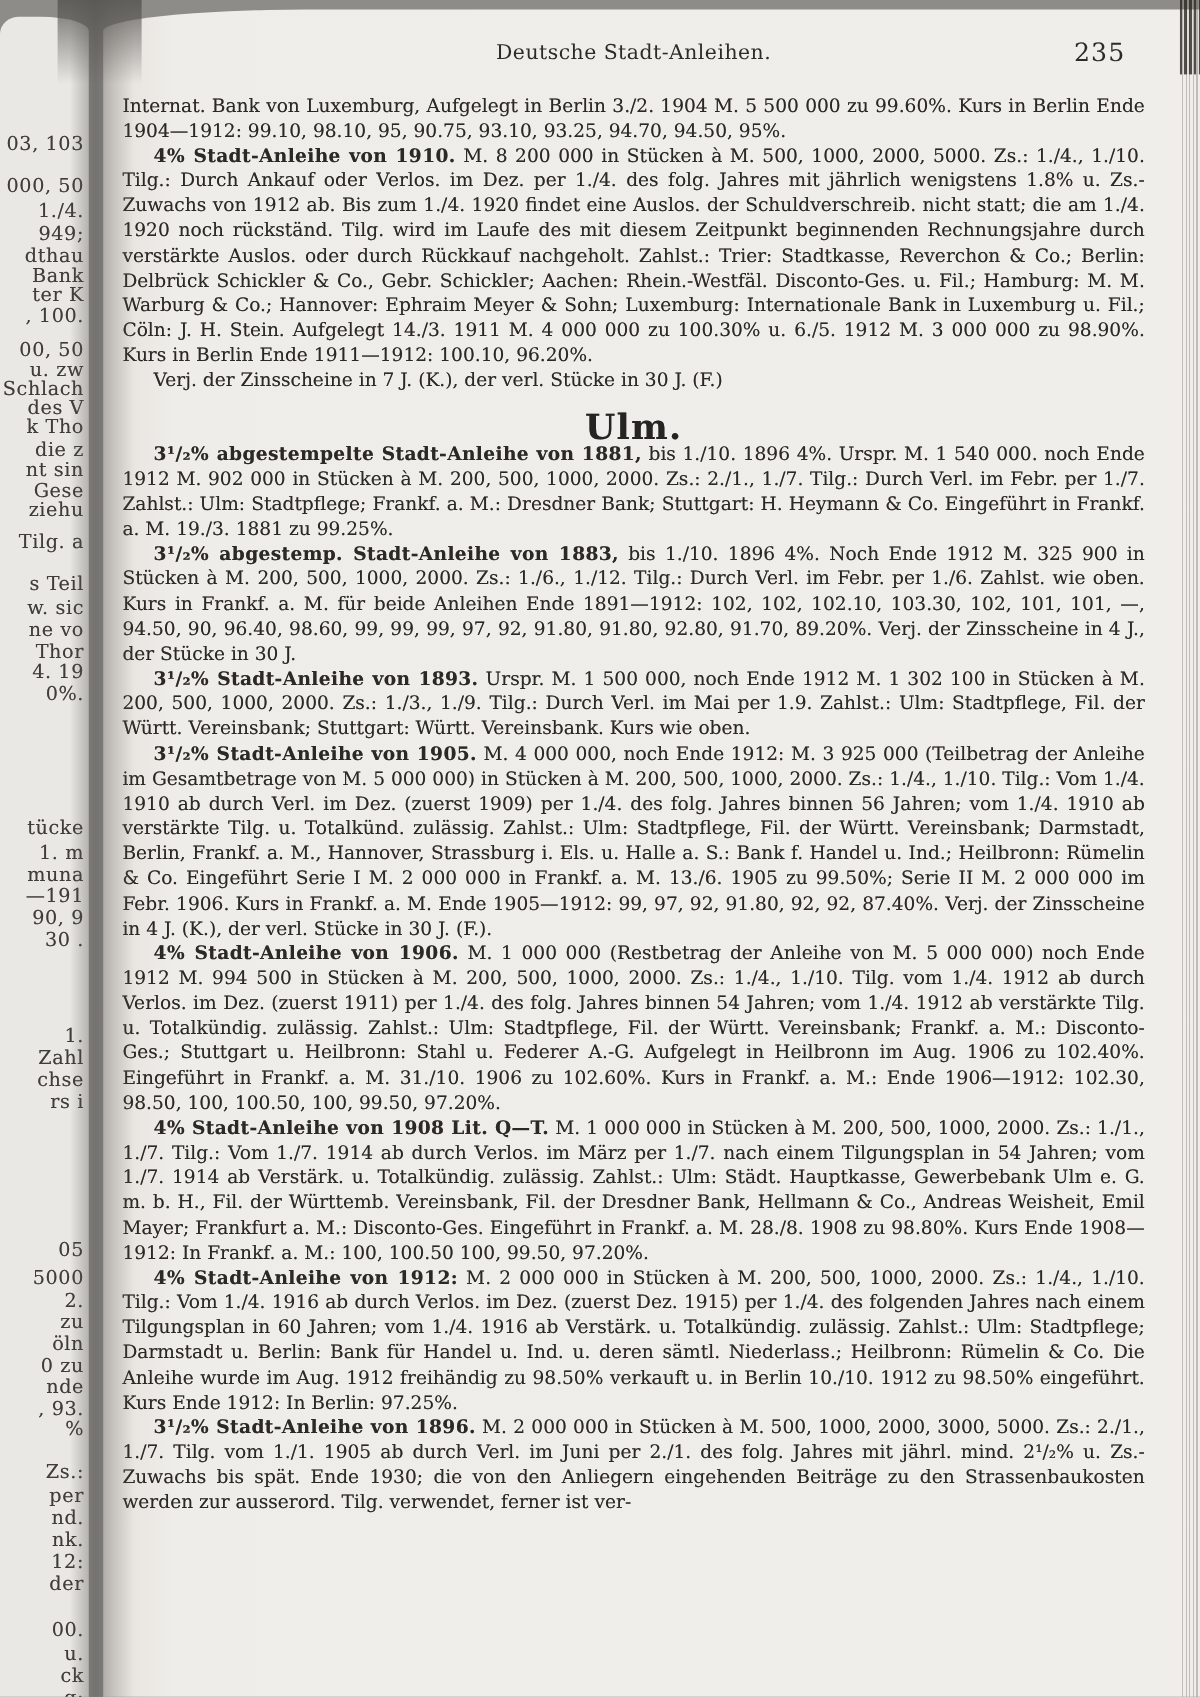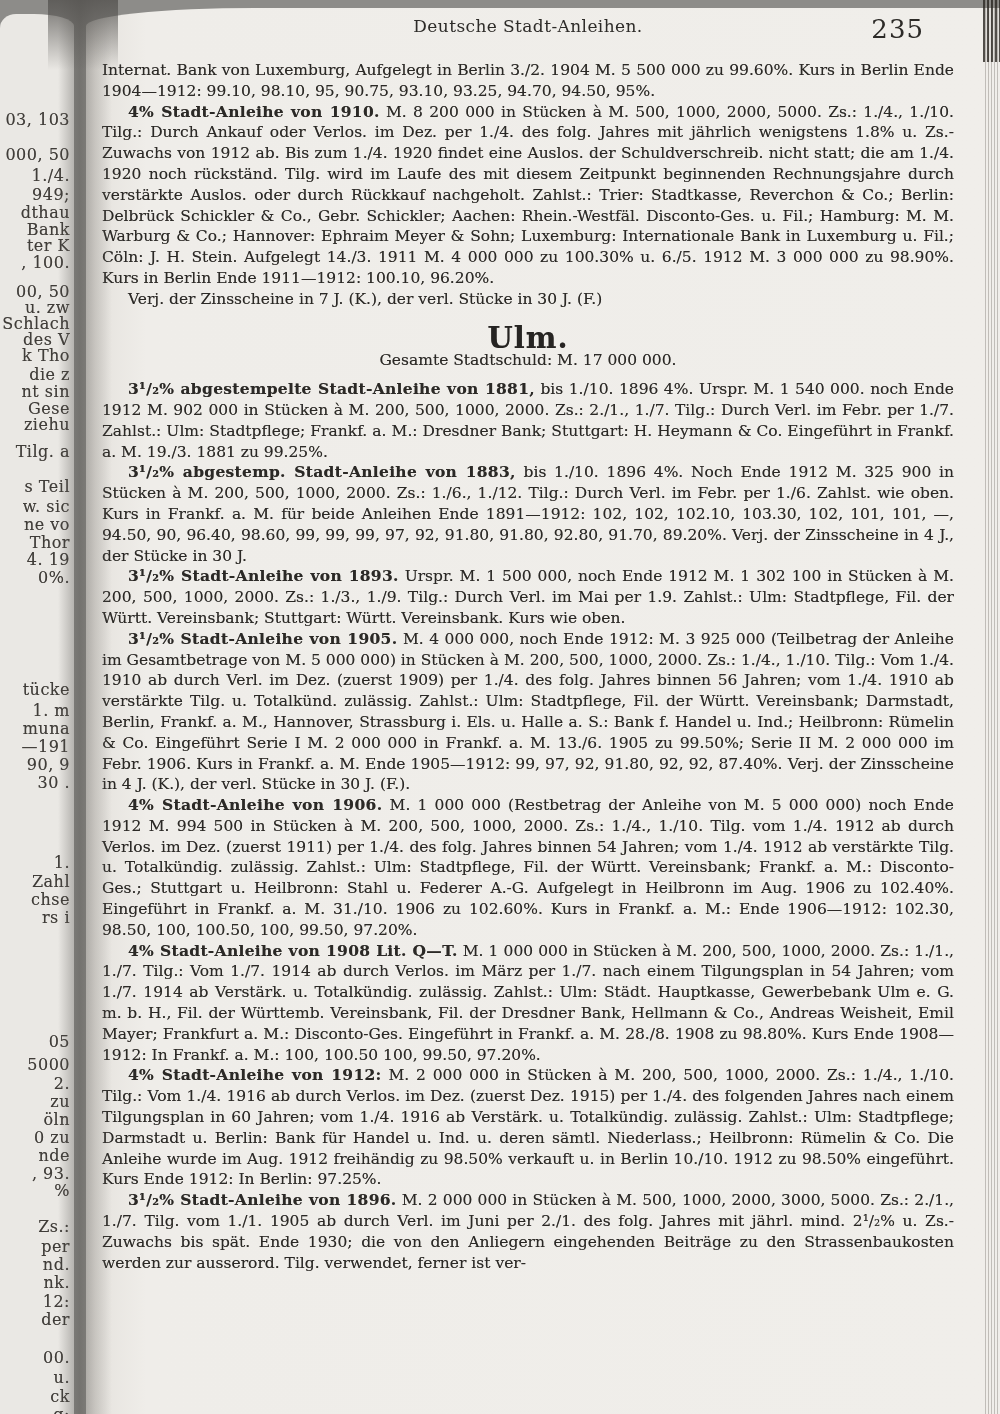--- a/index.html
+++ b/index.html
@@ -38,30 +38,30 @@
     content:"";position:absolute;top:0;left:-10px;right:-6px;height:70px;
     background:linear-gradient(180deg,rgba(85,83,80,.8),rgba(85,83,80,0));
   }
 
   
   .page{
     position:absolute;left:86px;right:0;top:8px;bottom:0;
     background:linear-gradient(90deg,#e4e1dc 0px,#efede9 60px,#f0eeea 100%);
     border-top-left-radius:170px 18px;
   }
-  .page-inner{position:absolute;inset:0;padding:8px 46px 0 16px;}
+  .page-inner{position:absolute;inset:0;padding:26px 46px 0 16px;}
 
   .page-header{position:relative;height:44px;}
   .running-title{
     display:block;text-align:center;
     font-size:17px;color:#2d2b28;letter-spacing:.4px;
   }
   .page-number{
-    position:absolute;right:30px;top:-2px;
-    font-size:26px;color:#2d2b28;letter-spacing:1px;
+    position:absolute;right:16px;top:-2px;
+    font-size:21px;color:#2d2b28;letter-spacing:1px;
   }
 
   .body-text{
     color:#2b2926;font-size:15.5px;line-height:20.8px;
     text-align:justify;
     text-shadow:0 0 .45px rgba(45,41,37,.5);
   }
   .body-text p{margin:0;}
   .body-text p.entry{text-indent:26px;}
   .body-text p.cont{text-indent:0;}
@@ -157,21 +157,20 @@
     <div class="page-inner">
       <div class="page-header">
         <span class="running-title">Deutsche Stadt-Anleihen.</span>
         <span class="page-number">235</span>
       </div>
       <div class="body-text">
           <p class="cont">Internat. Bank von Luxemburg,  Aufgelegt in Berlin 3./2. 1904 M. 5 500 000 zu 99.60%.  Kurs in Berlin Ende 1904—1912: 99.10, 98.10, 95, 90.75, 93.10, 93.25, 94.70, 94.50, 95%.</p>
           <p class="entry"><b>4% Stadt-Anleihe von 1910.</b>  M. 8 200 000 in Stücken à M. 500, 1000, 2000, 5000. Zs.: 1./4., 1./10.  Tilg.: Durch Ankauf oder Verlos. im Dez. per 1./4. des folg. Jahres mit jährlich wenigstens 1.8% u. Zs.-Zuwachs von 1912 ab.  Bis zum 1./4. 1920 findet eine Auslos. der Schuldverschreib. nicht statt; die am 1./4. 1920 noch rückständ. Tilg. wird im Laufe des mit diesem Zeitpunkt beginnenden Rechnungsjahre durch verstärkte Auslos. oder durch Rückkauf nachgeholt.  Zahlst.: Trier: Stadtkasse, Reverchon &amp; Co.; Berlin: Delbrück Schickler &amp; Co., Gebr. Schickler; Aachen: Rhein.-Westfäl. Disconto-Ges. u. Fil.; Hamburg: M. M. Warburg &amp; Co.; Hannover: Ephraim Meyer &amp; Sohn; Luxemburg: Internationale Bank in Luxemburg u. Fil.; Cöln: J. H. Stein.  Aufgelegt 14./3. 1911 M. 4 000 000 zu 100.30% u. 6./5. 1912 M. 3 000 000 zu 98.90%.  Kurs in Berlin Ende 1911—1912: 100.10, 96.20%.</p>
           <p class="entry">Verj. der Zinsscheine in 7 J. (K.), der verl. Stücke in 30 J. (F.)</p>
           <h2 class="city gap">Ulm.</h2>
-          <p class="sub">Gesamte Stadtschuld: M. 17 000 000.</p>
           <p class="entry"><b>3¹/₂% abgestempelte Stadt-Anleihe von 1881,</b>  bis 1./10. 1896 4%.  Urspr. M. 1 540 000. noch Ende 1912 M. 902 000 in Stücken à M. 200, 500, 1000, 2000.  Zs.: 2./1., 1./7.  Tilg.: Durch Verl. im Febr. per 1./7.  Zahlst.: Ulm: Stadtpflege; Frankf. a. M.: Dresdner Bank; Stuttgart: H. Heymann &amp; Co.  Eingeführt in Frankf. a. M. 19./3. 1881 zu 99.25%.</p>
           <p class="entry"><b>3¹/₂% abgestemp. Stadt-Anleihe von 1883,</b>  bis 1./10. 1896 4%.  Noch Ende 1912 M. 325 900 in Stücken à M. 200, 500, 1000, 2000.  Zs.: 1./6., 1./12.  Tilg.: Durch Verl. im Febr. per 1./6.  Zahlst. wie oben.  Kurs in Frankf. a. M. für beide Anleihen Ende 1891—1912: 102, 102, 102.10, 103.30, 102, 101, 101, —, 94.50, 90, 96.40, 98.60, 99, 99, 99, 97, 92, 91.80, 91.80, 92.80, 91.70, 89.20%.  Verj. der Zinsscheine in 4 J., der Stücke in 30 J.</p>
           <p class="entry"><b>3¹/₂% Stadt-Anleihe von 1893.</b>  Urspr. M. 1 500 000, noch Ende 1912 M. 1 302 100 in Stücken à M. 200, 500, 1000, 2000. Zs.: 1./3., 1./9.  Tilg.: Durch Verl. im Mai per 1.9.  Zahlst.: Ulm: Stadtpflege, Fil. der Württ. Vereinsbank; Stuttgart: Württ. Vereinsbank.  Kurs wie oben.</p>
           <p class="entry"><b>3¹/₂% Stadt-Anleihe von 1905.</b>  M. 4 000 000, noch Ende 1912: M. 3 925 000 (Teilbetrag der Anleihe im Gesamtbetrage von M. 5 000 000) in Stücken à M. 200, 500, 1000, 2000.  Zs.: 1./4., 1./10.  Tilg.: Vom 1./4. 1910 ab durch Verl. im Dez. (zuerst 1909) per 1./4. des folg. Jahres binnen 56 Jahren; vom 1./4. 1910 ab verstärkte Tilg. u. Totalkünd. zulässig.  Zahlst.: Ulm: Stadtpflege, Fil. der Württ. Vereinsbank; Darmstadt, Berlin, Frankf. a. M., Hannover, Strassburg i. Els. u. Halle a. S.: Bank f. Handel u. Ind.; Heilbronn: Rümelin &amp; Co.  Eingeführt Serie I M. 2 000 000 in Frankf. a. M. 13./6. 1905 zu 99.50%; Serie II M. 2 000 000 im Febr. 1906. Kurs in Frankf. a. M. Ende 1905—1912: 99, 97, 92, 91.80, 92, 92, 87.40%.  Verj. der Zinsscheine in 4 J. (K.), der verl. Stücke in 30 J. (F.).</p>
           <p class="entry"><b>4% Stadt-Anleihe von 1906.</b>  M. 1 000 000 (Restbetrag der Anleihe von M. 5 000 000) noch Ende 1912 M. 994 500 in Stücken à M. 200, 500, 1000, 2000.  Zs.: 1./4., 1./10.  Tilg. vom 1./4. 1912 ab durch Verlos. im Dez. (zuerst 1911) per 1./4. des folg. Jahres binnen 54 Jahren; vom 1./4. 1912 ab verstärkte Tilg. u. Totalkündig. zulässig.  Zahlst.: Ulm: Stadtpflege, Fil. der Württ. Vereinsbank; Frankf. a. M.: Disconto-Ges.; Stuttgart u. Heilbronn: Stahl u. Federer A.-G.  Aufgelegt in Heilbronn im Aug. 1906 zu 102.40%.  Eingeführt in Frankf. a. M. 31./10. 1906 zu 102.60%.  Kurs in Frankf. a. M.: Ende 1906—1912: 102.30, 98.50, 100, 100.50, 100, 99.50, 97.20%.</p>
           <p class="entry"><b>4% Stadt-Anleihe von 1908 Lit. Q—T.</b>  M. 1 000 000 in Stücken à M. 200, 500, 1000, 2000.  Zs.: 1./1., 1./7.  Tilg.: Vom 1./7. 1914 ab durch Verlos. im März per 1./7. nach einem Tilgungsplan in 54 Jahren; vom 1./7. 1914 ab Verstärk. u. Totalkündig. zulässig.  Zahlst.: Ulm: Städt. Hauptkasse, Gewerbebank Ulm e. G. m. b. H., Fil. der Württemb. Vereinsbank, Fil. der Dresdner Bank, Hellmann &amp; Co., Andreas Weisheit, Emil Mayer; Frankfurt a. M.: Disconto-Ges.  Eingeführt in Frankf. a. M. 28./8. 1908 zu 98.80%.  Kurs Ende 1908—1912: In Frankf. a. M.: 100, 100.50 100, 99.50, 97.20%.</p>
           <p class="entry"><b>4% Stadt-Anleihe von 1912:</b>  M. 2 000 000 in Stücken à M. 200, 500, 1000, 2000.  Zs.: 1./4., 1./10.  Tilg.: Vom 1./4. 1916 ab durch Verlos. im Dez. (zuerst Dez. 1915) per 1./4. des folgenden Jahres nach einem Tilgungsplan in 60 Jahren; vom 1./4. 1916 ab Verstärk. u. Totalkündig. zulässig.  Zahlst.: Ulm: Stadtpflege; Darmstadt u. Berlin: Bank für Handel u. Ind. u. deren sämtl. Niederlass.; Heilbronn: Rümelin &amp; Co.  Die Anleihe wurde im Aug. 1912 freihändig zu 98.50% verkauft u. in Berlin 10./10. 1912 zu 98.50% eingeführt.  Kurs Ende 1912: In Berlin: 97.25%.</p>
           <p class="entry"><b>3¹/₂% Stadt-Anleihe von 1896.</b>  M. 2 000 000 in Stücken à M. 500, 1000, 2000, 3000, 5000. Zs.: 2./1., 1./7.  Tilg. vom 1./1. 1905 ab durch Verl. im Juni per 2./1. des folg. Jahres mit jährl. mind. 2¹/₂% u. Zs.-Zuwachs bis spät. Ende 1930; die von den Anliegern eingehenden Beiträge zu den Strassenbaukosten werden zur ausserord. Tilg. verwendet, ferner ist ver-</p>
         </div>
     </div>

